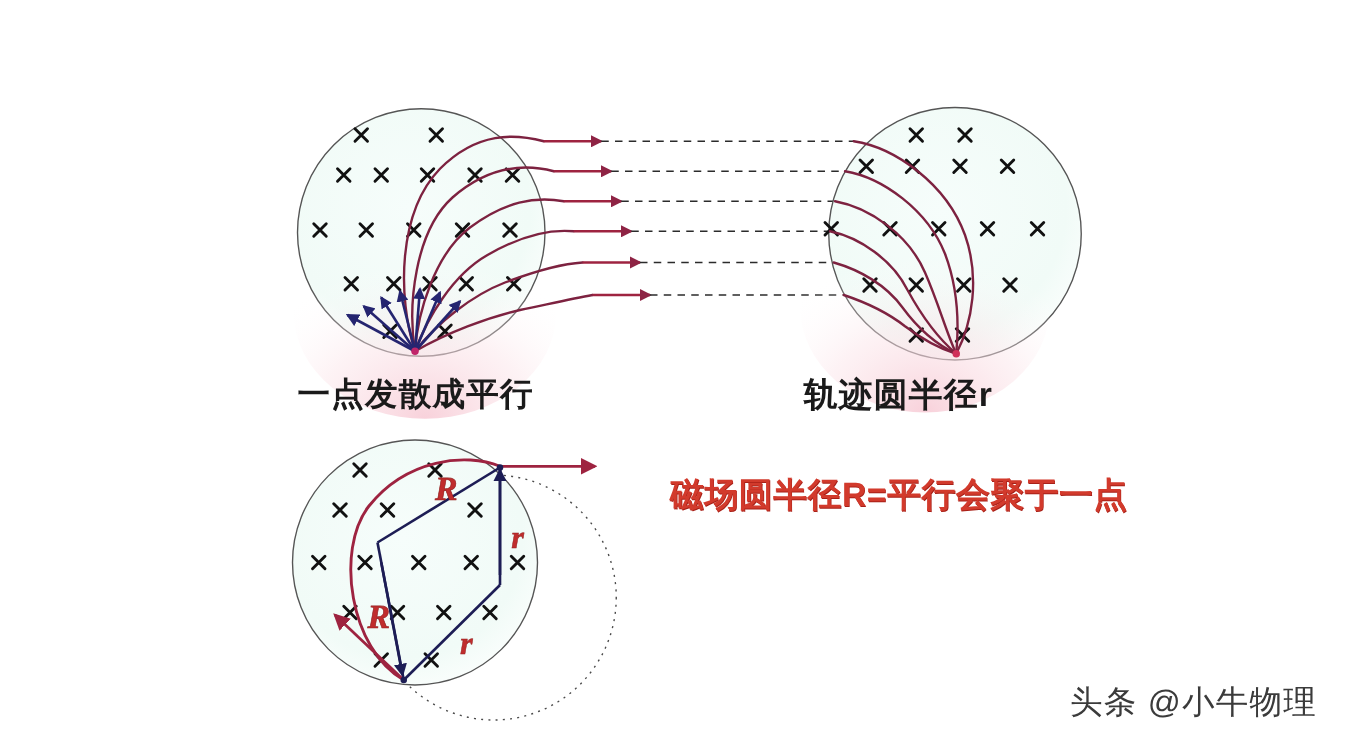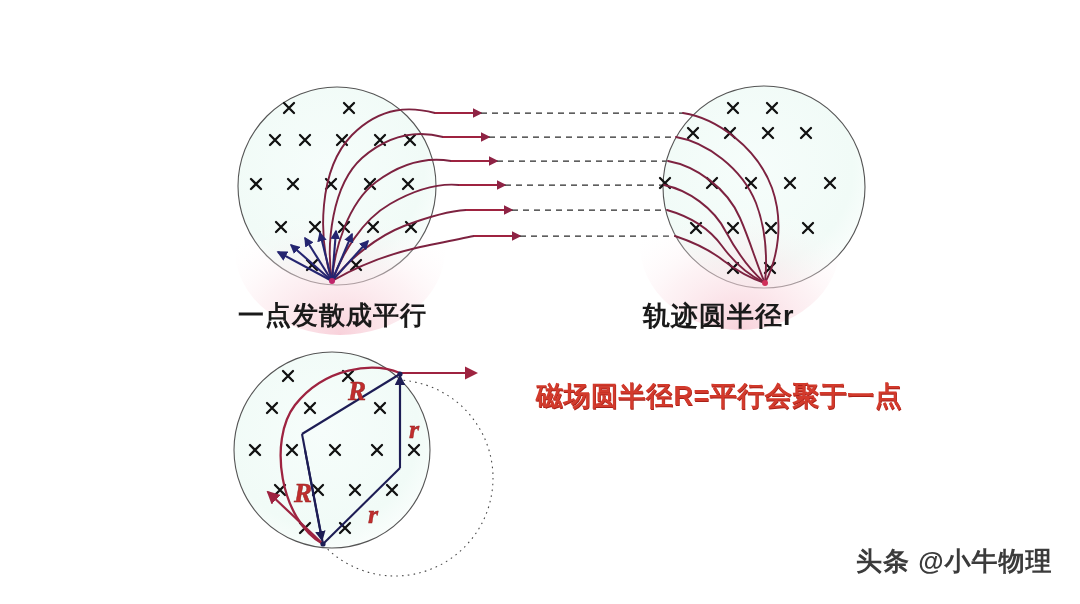--- a/index.html
+++ b/index.html
@@ -51,21 +51,21 @@
     white-space: nowrap;
     letter-spacing: 0.5px;
     text-shadow: 0.5px 0.5px 0px #a82018;
   }
   #watermark {
     position: absolute;
     left: 856px;
     top: 544px;
     font-size: 26px;
     font-family: "Liberation Sans", sans-serif;
-    font-weight: bold;
+    font-weight: normal;
     color: #2b2b2b;
     white-space: nowrap;
     opacity: 0.92;
     letter-spacing: 1px;
   }
 </style>
 </head>
 <body>
 
 <div id="stage">

